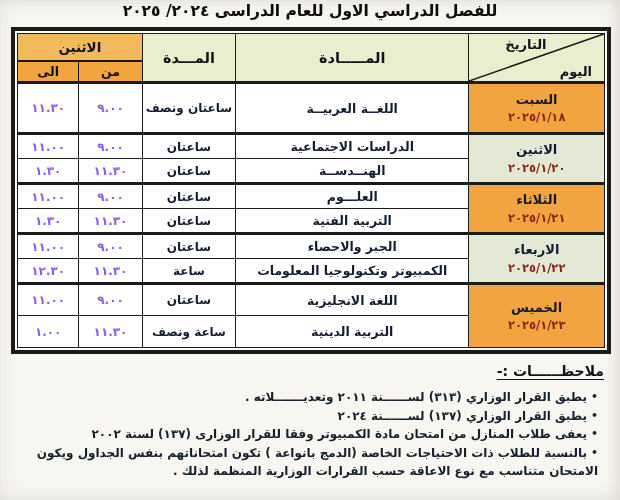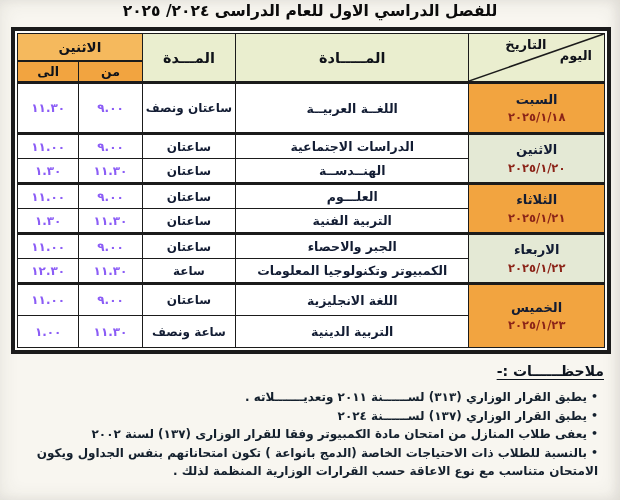--- a/index.html
+++ b/index.html
@@ -58,21 +58,21 @@
     padding:1px 2px;
   }
   thead th{background:var(--header-green);color:#10131a;}
   th.diag{
     position:relative;
     padding:0;
     height:49px;
   }
   th.diag svg{position:absolute;inset:0;width:100%;height:100%;}
   .diag-date{position:absolute;top:3px;left:36px;font-size:13px;}
-  .diag-day{position:absolute;bottom:18px;right:12px;font-size:13px;}
+  .diag-day{position:absolute;bottom:2px;right:12px;font-size:13px;}
   th.h-subject,th.h-duration{font-size:14.5px;margin-left:24px;}
   th.h-time{
     background:var(--orange-light);
     height:26px;font-size:13.5px;
     border-bottom:2.5px solid var(--line);
   }
   th.h-sub{
     background:var(--orange);
     height:21px;font-size:12.5px;
   }

